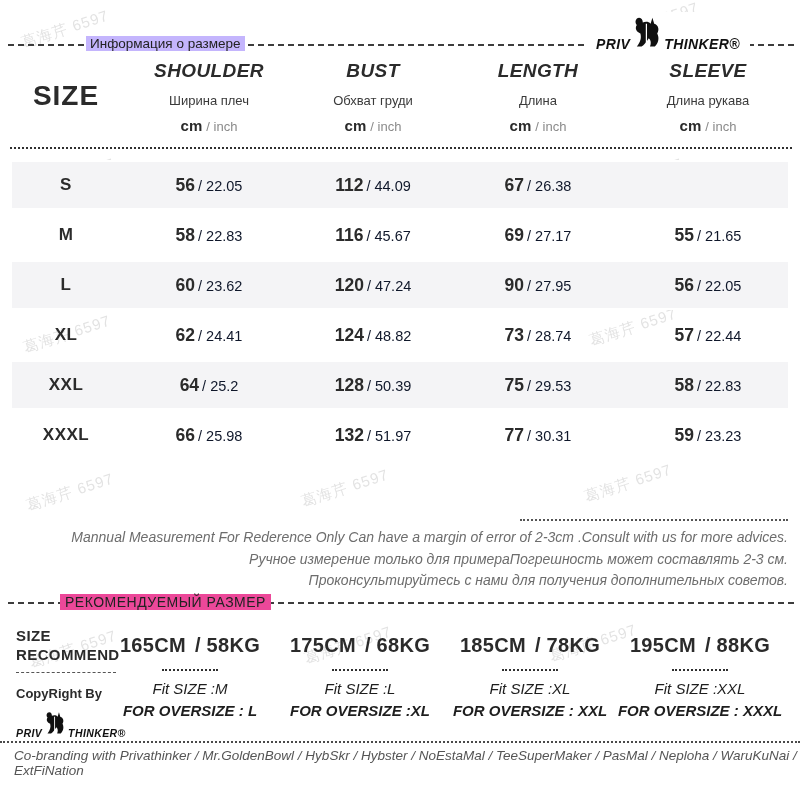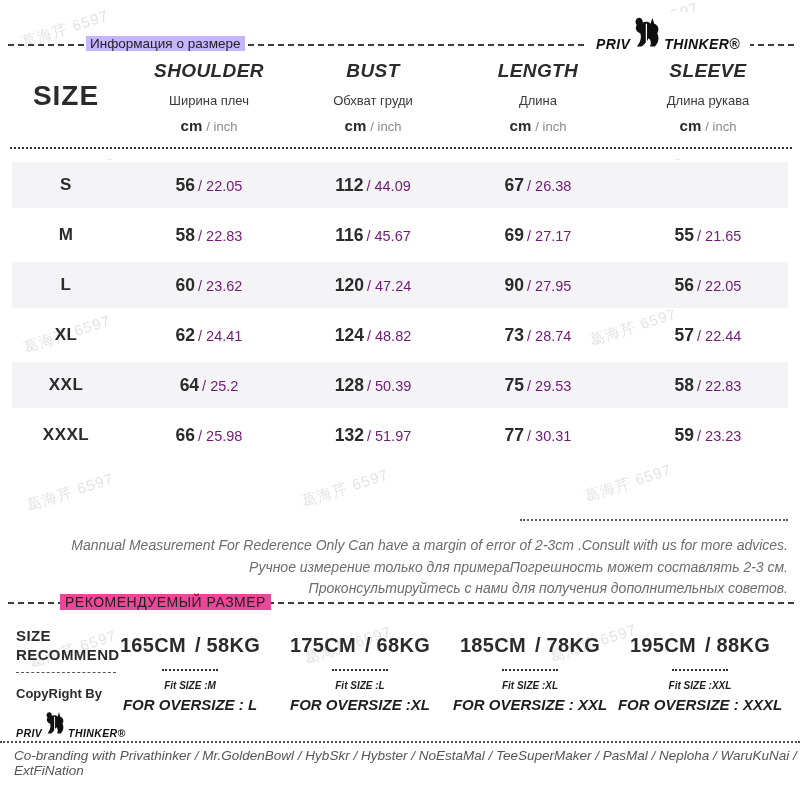--- a/index.html
+++ b/index.html
@@ -27,39 +27,39 @@
   .units .cm-u{font-size:15px;font-weight:bold;color:#2b2b2b;margin-right:4px;}
   .head-sep{position:absolute;left:10px;right:8px;top:147px;border-top:2.5px dotted #2f2f2f;z-index:1;}
 
   
   .tbody{position:absolute;left:12px;top:160px;width:776px;z-index:1;}
   .trow{display:grid;grid-template-columns:108px 178px 150px 180px 160px;height:50px;align-items:center;}
   .trow.stripe{background:#f4f4f6;border-top:2px solid #fff;border-bottom:2px solid #fff;box-sizing:border-box;}
   .cell{text-align:center;}
   .size-cell{font-weight:bold;font-size:17px;letter-spacing:.5px;}
   .cm-val{font-weight:bold;font-size:17.5px;}
-  .in-val{font-size:14.5px;color:#701a75;margin-left:3px;}
+  .in-val{font-size:14.5px;color:#0f172a;margin-left:3px;}
 
   
   .note-sep{position:absolute;left:520px;width:268px;top:519px;border-top:2px dotted #555;z-index:1;}
-  .notes{position:absolute;right:12px;top:527px;text-align:right;font-style:italic;color:#6d6d6d;font-size:14px;line-height:21.5px;z-index:1;margin-top:8px;}
+  .notes{position:absolute;right:12px;top:527px;text-align:right;font-style:italic;color:#6d6d6d;font-size:14px;line-height:21.5px;z-index:1;}
 
   
   .rec-line{position:absolute;left:8px;right:6px;top:602px;border-top:2px dashed #3d3d3d;z-index:1;}
   .rec-label{position:absolute;left:60px;top:594px;background:#ec4899;padding:0 5px;font-size:14px;letter-spacing:.5px;color:#222;z-index:2;}
   .rec-grid{position:absolute;left:0;top:624px;width:785px;display:grid;grid-template-columns:105px 170px 170px 170px 170px;z-index:1;}
   .rec-side{padding-left:16px;padding-top:2px;}
   .rec-side .t1{font-weight:bold;font-size:15px;letter-spacing:.4px;line-height:19px;}
   .side-dash{width:100px;border-top:1.6px dashed #555;margin-top:8px;}
   .copyright{font-weight:bold;font-size:13px;margin-top:13px;}
   .rec-col{text-align:center;}
   .hw{font-size:20px;font-weight:bold;margin-top:10px;letter-spacing:.3px;}
   .hw .w{margin-left:9px;}
   .mini-dots{width:56px;margin:12px auto 0;border-top:2.6px dotted #2f2f2f;}
-  .fit{margin-top:9px;font-weight:bold;font-style:italic;font-size:10px;color:#1e1e1e;}
+  .fit{margin-top:9px;font-weight:normal;font-style:italic;font-size:15px;color:#1e1e1e;}
   .oversize{margin-top:5px;font-weight:bold;font-style:italic;font-size:15px;color:#1e1e1e;}
   .logo-slot{margin-top:8px;}
 
   
   .bottom-sep{position:absolute;left:0;right:0;top:741px;border-top:2px dotted #4a4a4a;z-index:1;}
   .cobrand{position:absolute;left:14px;top:748px;font-style:italic;font-size:13.5px;color:#555;z-index:1;}
 </style>
 </head>
 <body>
 

